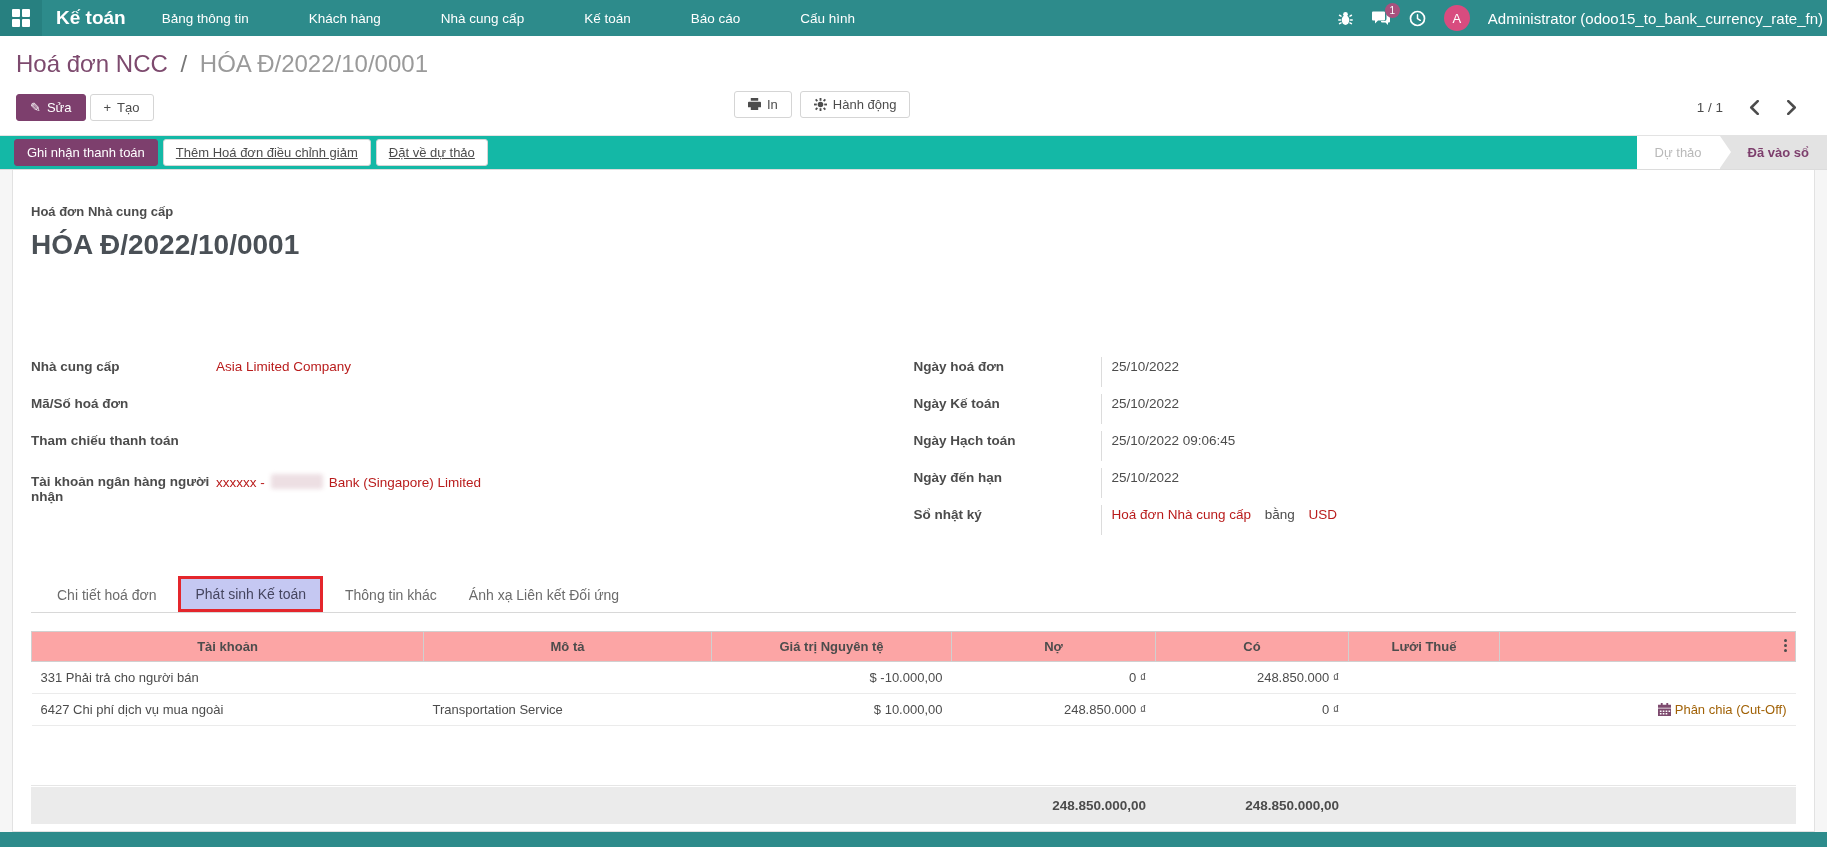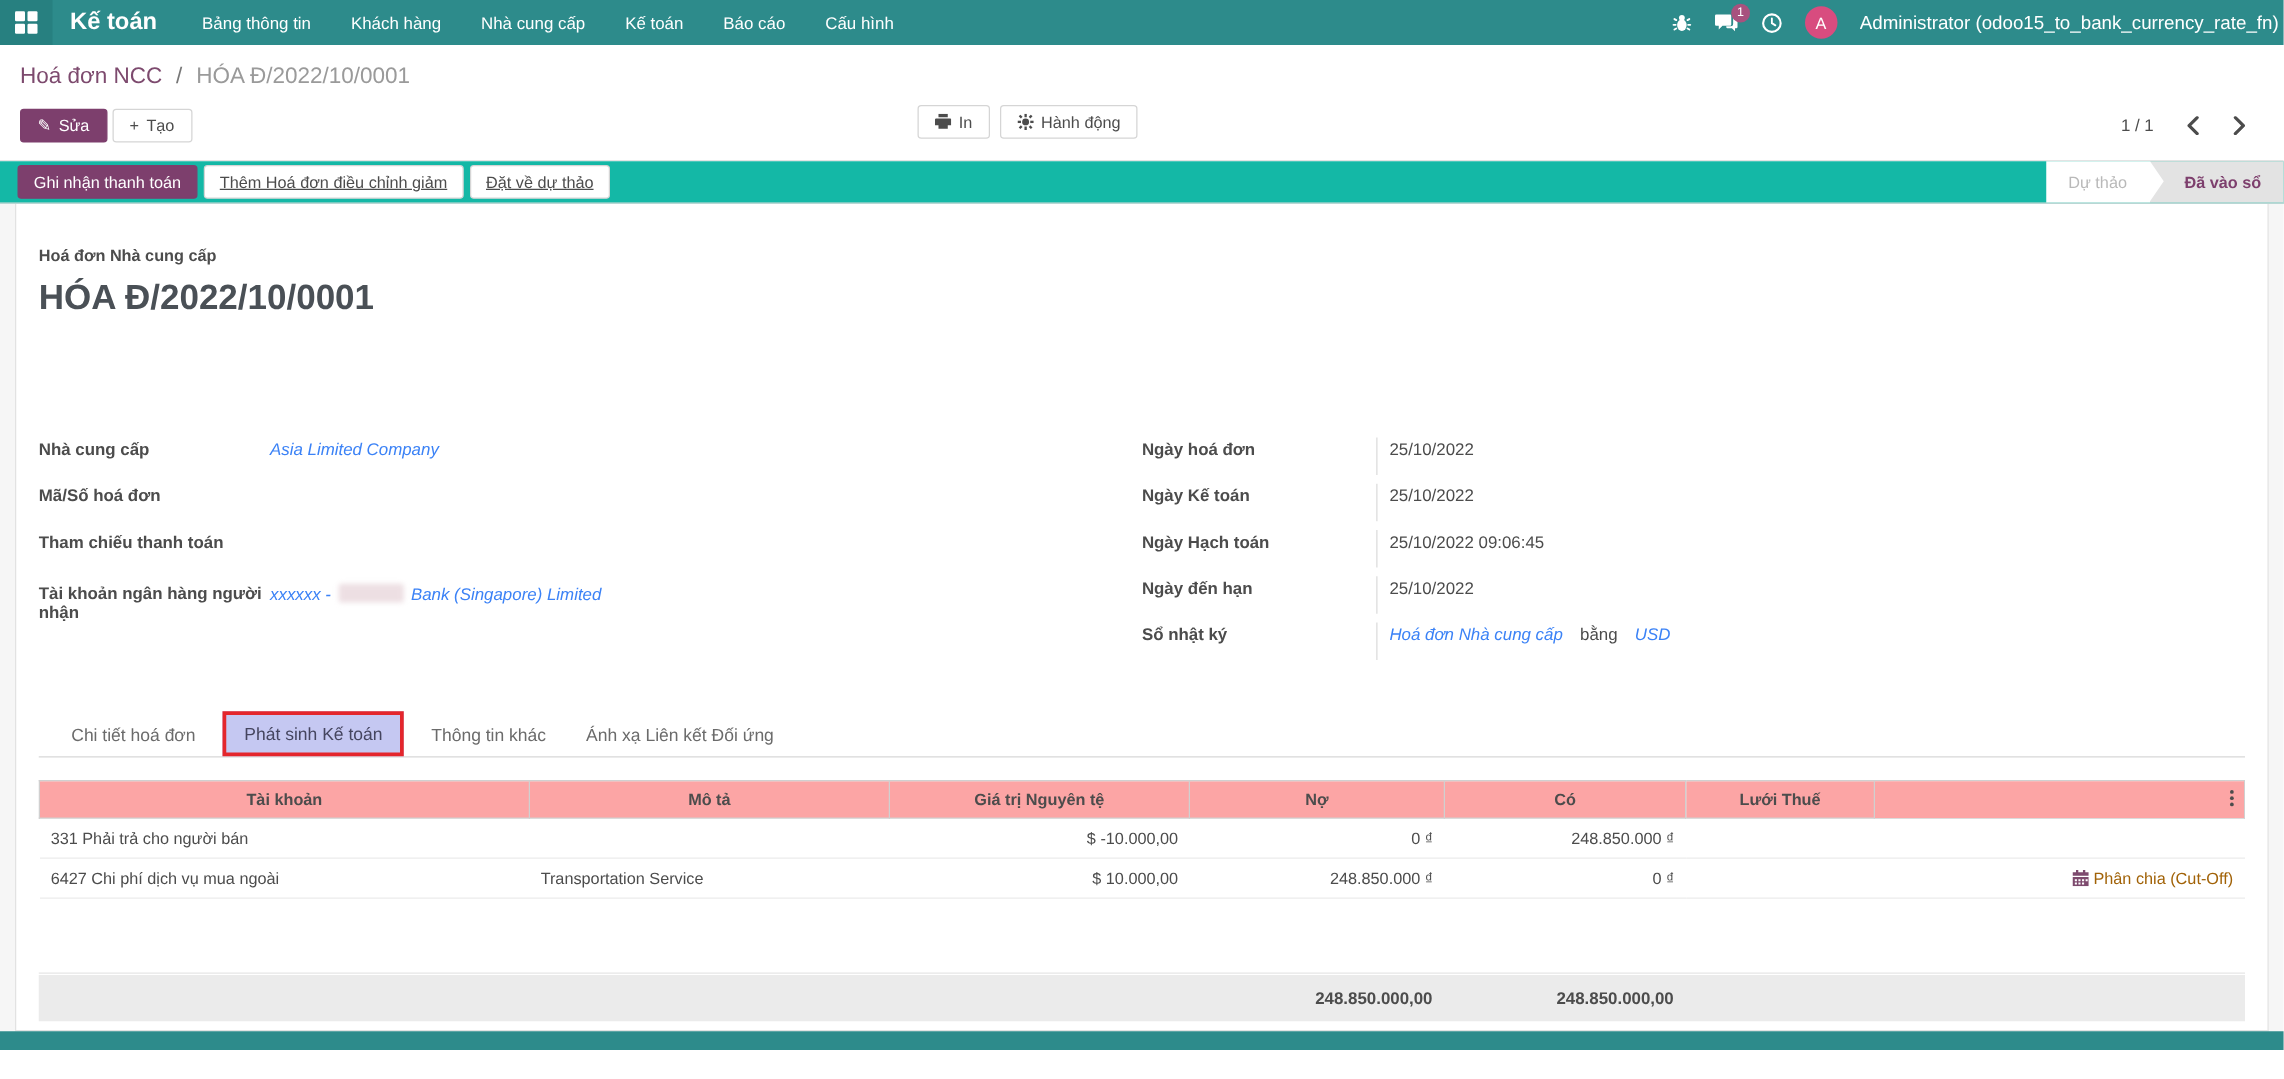--- a/index.html
+++ b/index.html
@@ -5,33 +5,33 @@
   * { margin:0; padding:0; box-sizing:border-box; }
   html,body { width:1827px; height:863px; overflow:hidden; background:#fff;
               font-family:"Liberation Sans", sans-serif; color:#4c4c4c; }
 
   
   .navbar { height:36px; background:#2d8b8b; display:flex; align-items:stretch; color:#fff; }
   .apps-btn { width:42px; background:#278080; display:flex; align-items:center; justify-content:center; cursor:pointer; }
   .apps-grid { display:grid; grid-template-columns:8px 8px; grid-gap:2px; }
   .apps-grid span { width:8px; height:8px; background:#fff; border-radius:1px; }
   .brand { display:flex; align-items:center; font-size:19px; font-weight:bold; padding:0 20px 0 14px; }
-  .nav-menu { display:flex; align-items:stretch; }
+  .nav-menu { display:flex; align-items:stretch;gap:28px; }
   .nav-item { display:flex; align-items:center; padding:0 16px; font-size:13.5px; cursor:pointer; }
   .nav-right { margin-left:auto; display:flex; align-items:center; gap:18px; padding-right:4px; }
   .sys-icon { position:relative; display:flex; align-items:center; cursor:pointer; }
   .badge { position:absolute; top:-7px; right:-9px; background:#a8517e; color:#fff; font-size:10px;
            min-width:15px; height:15px; border-radius:8px; display:flex; align-items:center; justify-content:center; padding:0 3px; }
   .avatar { width:26px; height:26px; border-radius:50%; background:#d84c7f; color:#fff; font-size:13px;
             display:flex; align-items:center; justify-content:center; cursor:pointer; }
   .username { font-size:15px; white-space:nowrap; overflow:hidden; max-width:360px; cursor:pointer; }
 
   
   .control-panel { padding:14px 16px 12px 16px; border-bottom:1px solid #e3e3e3; position:relative; }
-  .breadcrumb { font-size:18px; margin-bottom:13px; }
+  .breadcrumb { font-size:24px; margin-bottom:13px; }
   .breadcrumb .bc-link { color:#7d4a6e; cursor:pointer; }
   .breadcrumb .bc-sep { color:#777; margin:0 6px; }
   .breadcrumb .bc-current { color:#9a9a9a; }
   .cp-buttons { display:flex; align-items:center; height:32px; position:relative; }
   .btn { font-size:13px; border:1px solid #d5d5d5; background:#fff; color:#4c4c4c; padding:6px 13px;
          border-radius:3px; cursor:pointer; display:inline-flex; align-items:center; gap:6px; line-height:1; }
   .btn-primary { background:#7d3f6d; border-color:#7d3f6d; color:#fff; }
   .btn-group { display:flex; }
   .btn-group .btn + .btn { margin-left:4px; }
   .cp-center { position:absolute; left:718px; top:0; display:flex; gap:8px; }
@@ -57,21 +57,21 @@
   .doc-type { font-size:13px; font-weight:bold; color:#4c4c4c; }
   .doc-number { font-size:28px; font-weight:bold; color:#4a5056; margin-top:10px; }
 
   .fields { display:flex; margin-top:96px; }
   .fgroup { width:50%; }
   .frow { display:flex; min-height:37px; align-items:flex-start; font-size:13.5px; }
   .flabel { width:185px; font-weight:bold; color:#4c4c4c; padding-top:2px; }
   .fvalue { padding-top:2px; }
   .fgroup-right .flabel { width:187px; }
   .fgroup-right .fvalue { border-left:1px solid #dcdcdc; padding-left:10px; min-height:30px; min-width:300px; }
-  .link { color:#3b82f6; cursor:pointer;font-style:italic; }
+  .link { color:#b91c1c; cursor:pointer; }
   .redacted { display:inline-block; width:52px; height:15px; vertical-align:-2px; margin:0 6px;
               background:#eddfe3; filter:blur(2px); border-radius:2px; }
   .journal-extra { color:#4c4c4c; margin:0 10px; }
 
   
   .tabs { display:flex; align-items:flex-end; margin-top:34px; border-bottom:1px solid #d8d8d8; padding-left:10px; }
   .tab { font-size:14px; color:#6b6b6b; padding:9px 16px; cursor:pointer; }
   .tab-highlight { background:#c5c8f2; color:#45455f; border:3px solid #e4262c; padding:7px 14px; margin:0 6px; }
 
   

